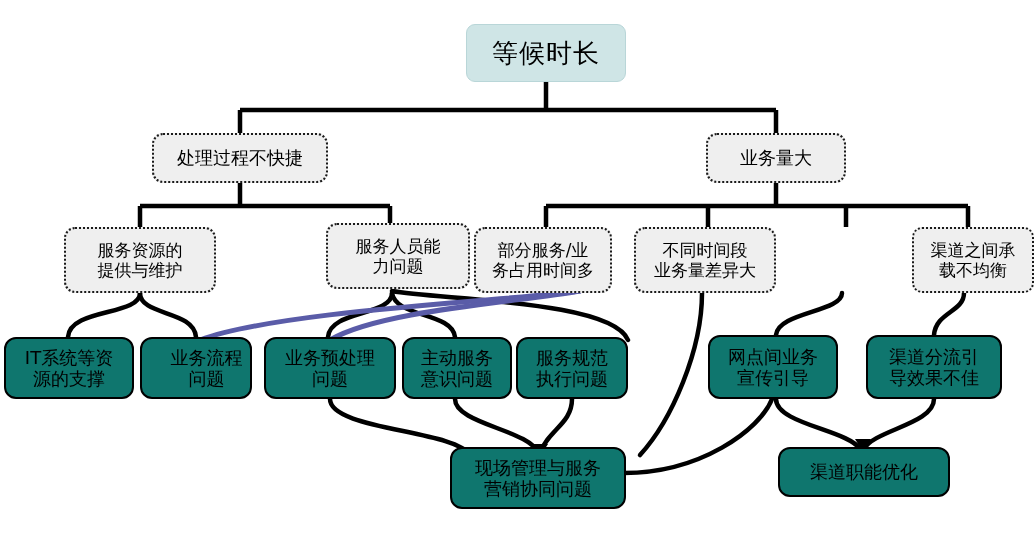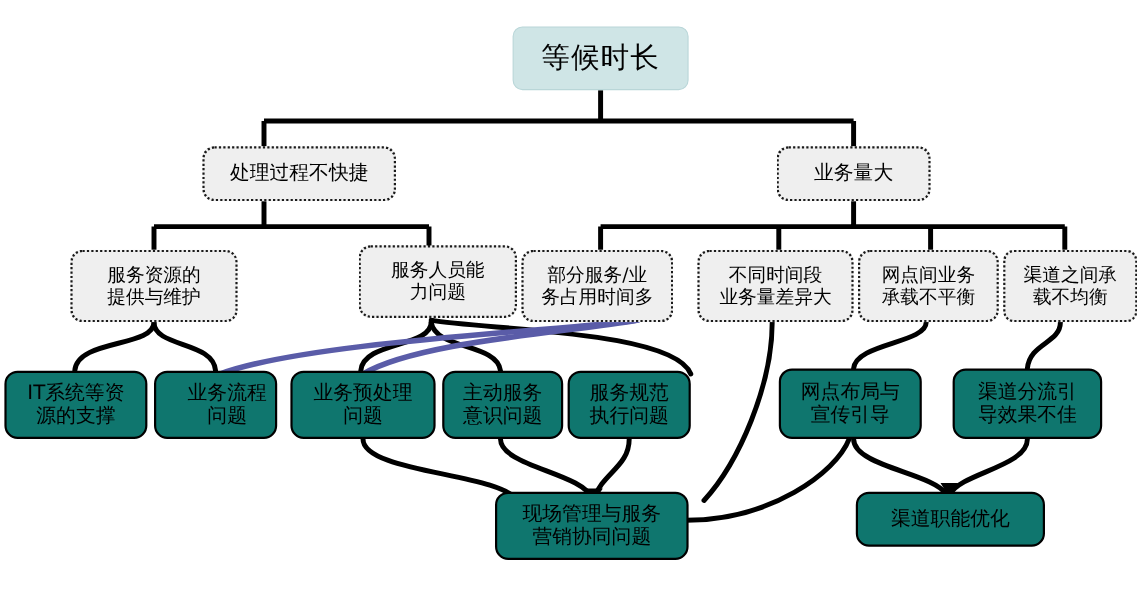--- a/index.html
+++ b/index.html
@@ -118,58 +118,56 @@
     <g fill="none" stroke="#5a5ca8" stroke-width="5" stroke-linecap="round">
 
       <path d="M 580 291 C 520 300 280 310 200 340"></path>
 
       <path d="M 580 291 C 520 302 380 310 330 340"></path>
     </g>
   </svg>
 
   <div class="node root" style="left:466px; top:24px; width:160px; height:58px;">等候时长</div>
 
-  <div class="node dotted" style="left:152px; top:133px; width:176px; height:50px;margin-left:32px;">处理过程不快捷</div>
+  <div class="node dotted" style="left:152px; top:133px; width:176px; height:50px;">处理过程不快捷</div>
 
   <div class="node dotted" style="left:706px; top:133px; width:140px; height:50px;">业务量大</div>
 
   <div class="node dotted lvl3" style="left:64px; top:227px; width:152px; height:66px;">服务资源的
 提供与维护</div>
 
   <div class="node dotted lvl3" style="left:326px; top:223px; width:144px; height:66px;">服务人员能
 力问题</div>
 
   <div class="node dotted lvl3" style="left:474px; top:227px; width:138px; height:66px;">部分服务/业
 务占用时间多</div>
 
   <div class="node dotted lvl3" style="left:634px; top:227px; width:142px; height:66px;">不同时间段
 业务量差异大</div>
 
-  <div class="node dotted lvl3" style="left:780px; top:227px; width:128px; height:66px;">网点间业务
-承载不平衡</div>
 
   <div class="node dotted lvl3" style="left:912px; top:227px; width:122px; height:66px;border-radius:10px;">渠道之间承
 载不均衡</div>
 
   <div class="node leaf" style="left:4px; top:337px; width:130px; height:62px;">IT系统等资
 源的支撑</div>
 
   <div class="node leaf" style="left:140px; top:337px; width:112px; height:62px;padding-left:21px;">业务流程
 问题</div>
 
   <div class="node leaf" style="left:264px; top:337px; width:132px; height:62px;">业务预处理
 问题</div>
 
   <div class="node leaf" style="left:402px; top:337px; width:110px; height:62px;">主动服务
 意识问题</div>
 
   <div class="node leaf" style="left:516px; top:337px; width:112px; height:62px;">服务规范
 执行问题</div>
 
-  <div class="node leaf" style="left:708px; top:335px; width:130px; height:64px;">网点布局与
+  <div class="node leaf" style="left:708px; top:335px; width:130px; height:64px;">网点间业务
 宣传引导</div>
 
   <div class="node leaf" style="left:866px; top:335px; width:136px; height:64px;">渠道分流引
 导效果不佳</div>
 
   <div class="node leaf" style="left:450px; top:447px; width:176px; height:62px;">现场管理与服务
 营销协同问题</div>
 
   <div class="node leaf" style="left:778px; top:447px; width:172px; height:50px;">渠道职能优化</div>
 

